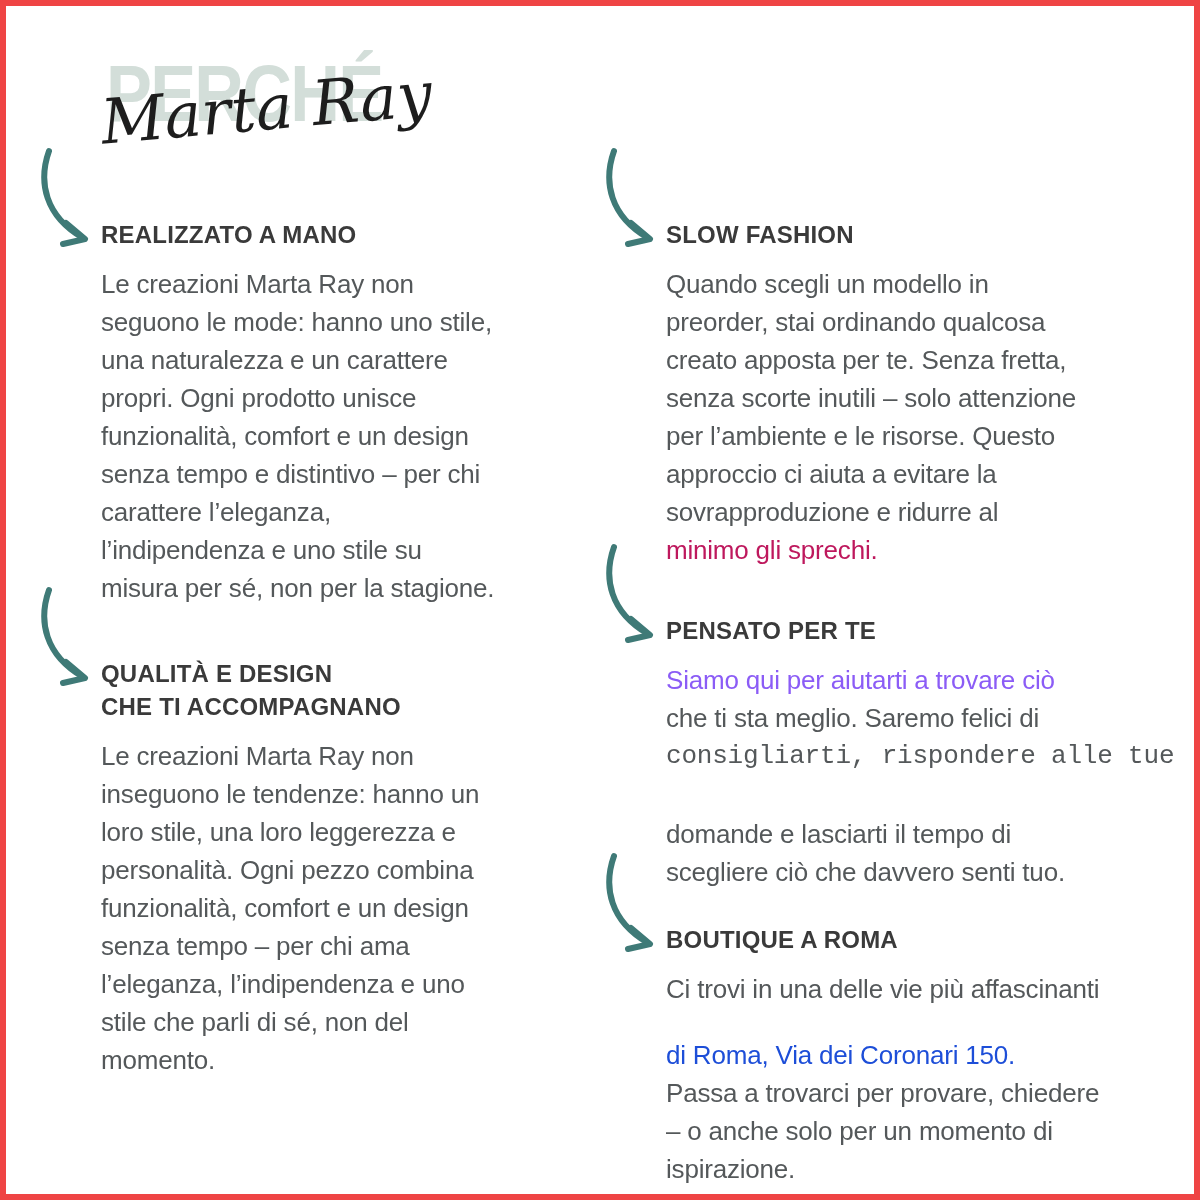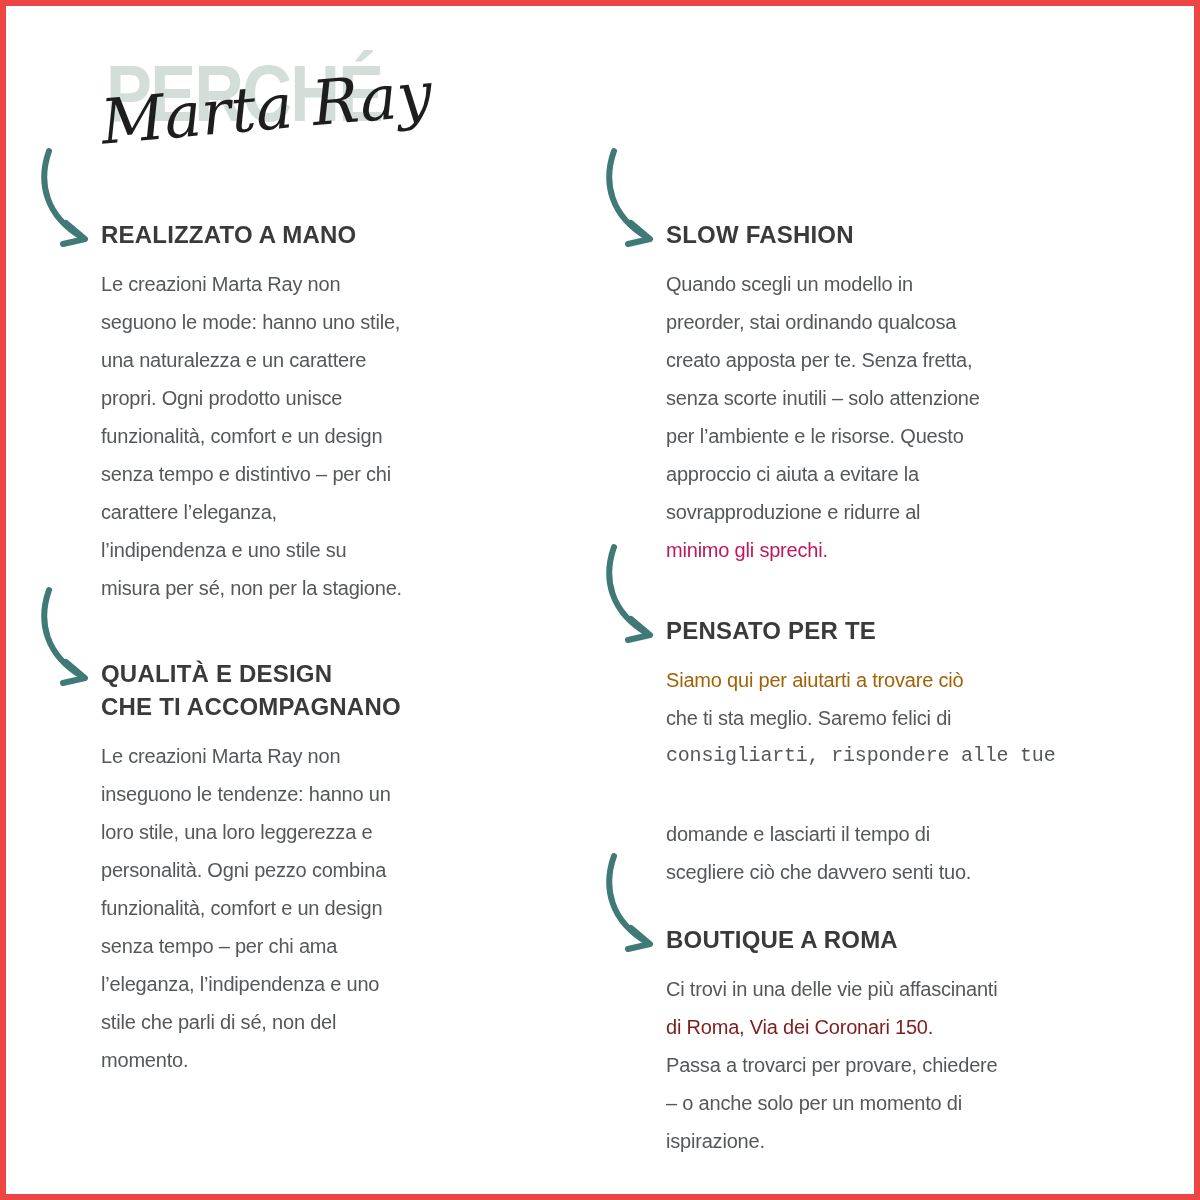--- a/index.html
+++ b/index.html
@@ -43,21 +43,21 @@
   .section{position:relative;}
   .heading{margin:0 0 14px 0;}
   .hline{
     font-size:24px;font-weight:700;
     letter-spacing:0.2px;
     line-height:33px;
     color:#3a3a3a;
     white-space:nowrap;
   }
   .bline{
-    font-size:20px;
+    font-size:26px;
     line-height:38px;
     letter-spacing:-0.2px;
     color:#54585a;
     white-space:nowrap;
   }
   .sec-2{margin-top:50px;}
   .sec-4{margin-top:45px;}
   .sec-5{margin-top:32px;}
   
   .arrow{
@@ -156,41 +156,41 @@
       <span class="arrow" style="color: rgb(63, 122, 119);">
         <svg viewBox="0 0 62 102" fill="none" stroke="currentColor" stroke-linecap="round" stroke-linejoin="round">
           <path d="M12 5 C 1 36, 8 70, 46 92" stroke-width="6"></path>
           <path d="M29 77 L48 93 L26 98" stroke-width="6"></path>
         </svg>
       </span>
       <div class="heading">
           <div class="hline" style="color: rgb(58, 58, 58);">PENSATO PER TE</div>
         </div>
       <div class="body">
-          <div class="bline" style="color: #a16207;">Siamo qui per aiutarti a trovare ciò</div>
+          <div class="bline" style="color: #8b5cf6;">Siamo qui per aiutarti a trovare ciò</div>
           <div class="bline" style="color: rgb(84, 88, 90);">che ti sta meglio. Saremo felici di</div>
           <div class="bline" style="color: rgb(84, 88, 90); font-family: Liberation Mono, monospace;">consigliarti, rispondere alle tue</div>
           <div class="bline" style="color: rgb(84, 88, 90); margin-top: 40px;">domande e lasciarti il tempo di</div>
           <div class="bline" style="color: rgb(84, 88, 90);">scegliere ciò che davvero senti tuo.</div>
         </div>
     </div>
 
     <div class="section sec-5">
       <span class="arrow" style="color: rgb(63, 122, 119);">
         <svg viewBox="0 0 62 102" fill="none" stroke="currentColor" stroke-linecap="round" stroke-linejoin="round">
           <path d="M12 5 C 1 36, 8 70, 46 92" stroke-width="6"></path>
           <path d="M29 77 L48 93 L26 98" stroke-width="6"></path>
         </svg>
       </span>
       <div class="heading">
           <div class="hline" style="color: rgb(58, 58, 58);">BOUTIQUE A ROMA</div>
         </div>
       <div class="body">
           <div class="bline" style="color: rgb(84, 88, 90);">Ci trovi in una delle vie più affascinanti</div>
-          <div class="bline" style="color: #7f1d1d;">di Roma, Via dei Coronari 150.</div>
+          <div class="bline" style="color: #1d4ed8; margin-top: 28px;">di Roma, Via dei Coronari 150.</div>
           <div class="bline" style="color: rgb(84, 88, 90);"> Passa a trovarci per provare, chiedere</div>
           <div class="bline" style="color: rgb(84, 88, 90);">– o anche solo per un momento di</div>
           <div class="bline" style="color: rgb(84, 88, 90);">ispirazione.</div>
         </div>
     </div>
 
   </div>
 
 </div>
 

